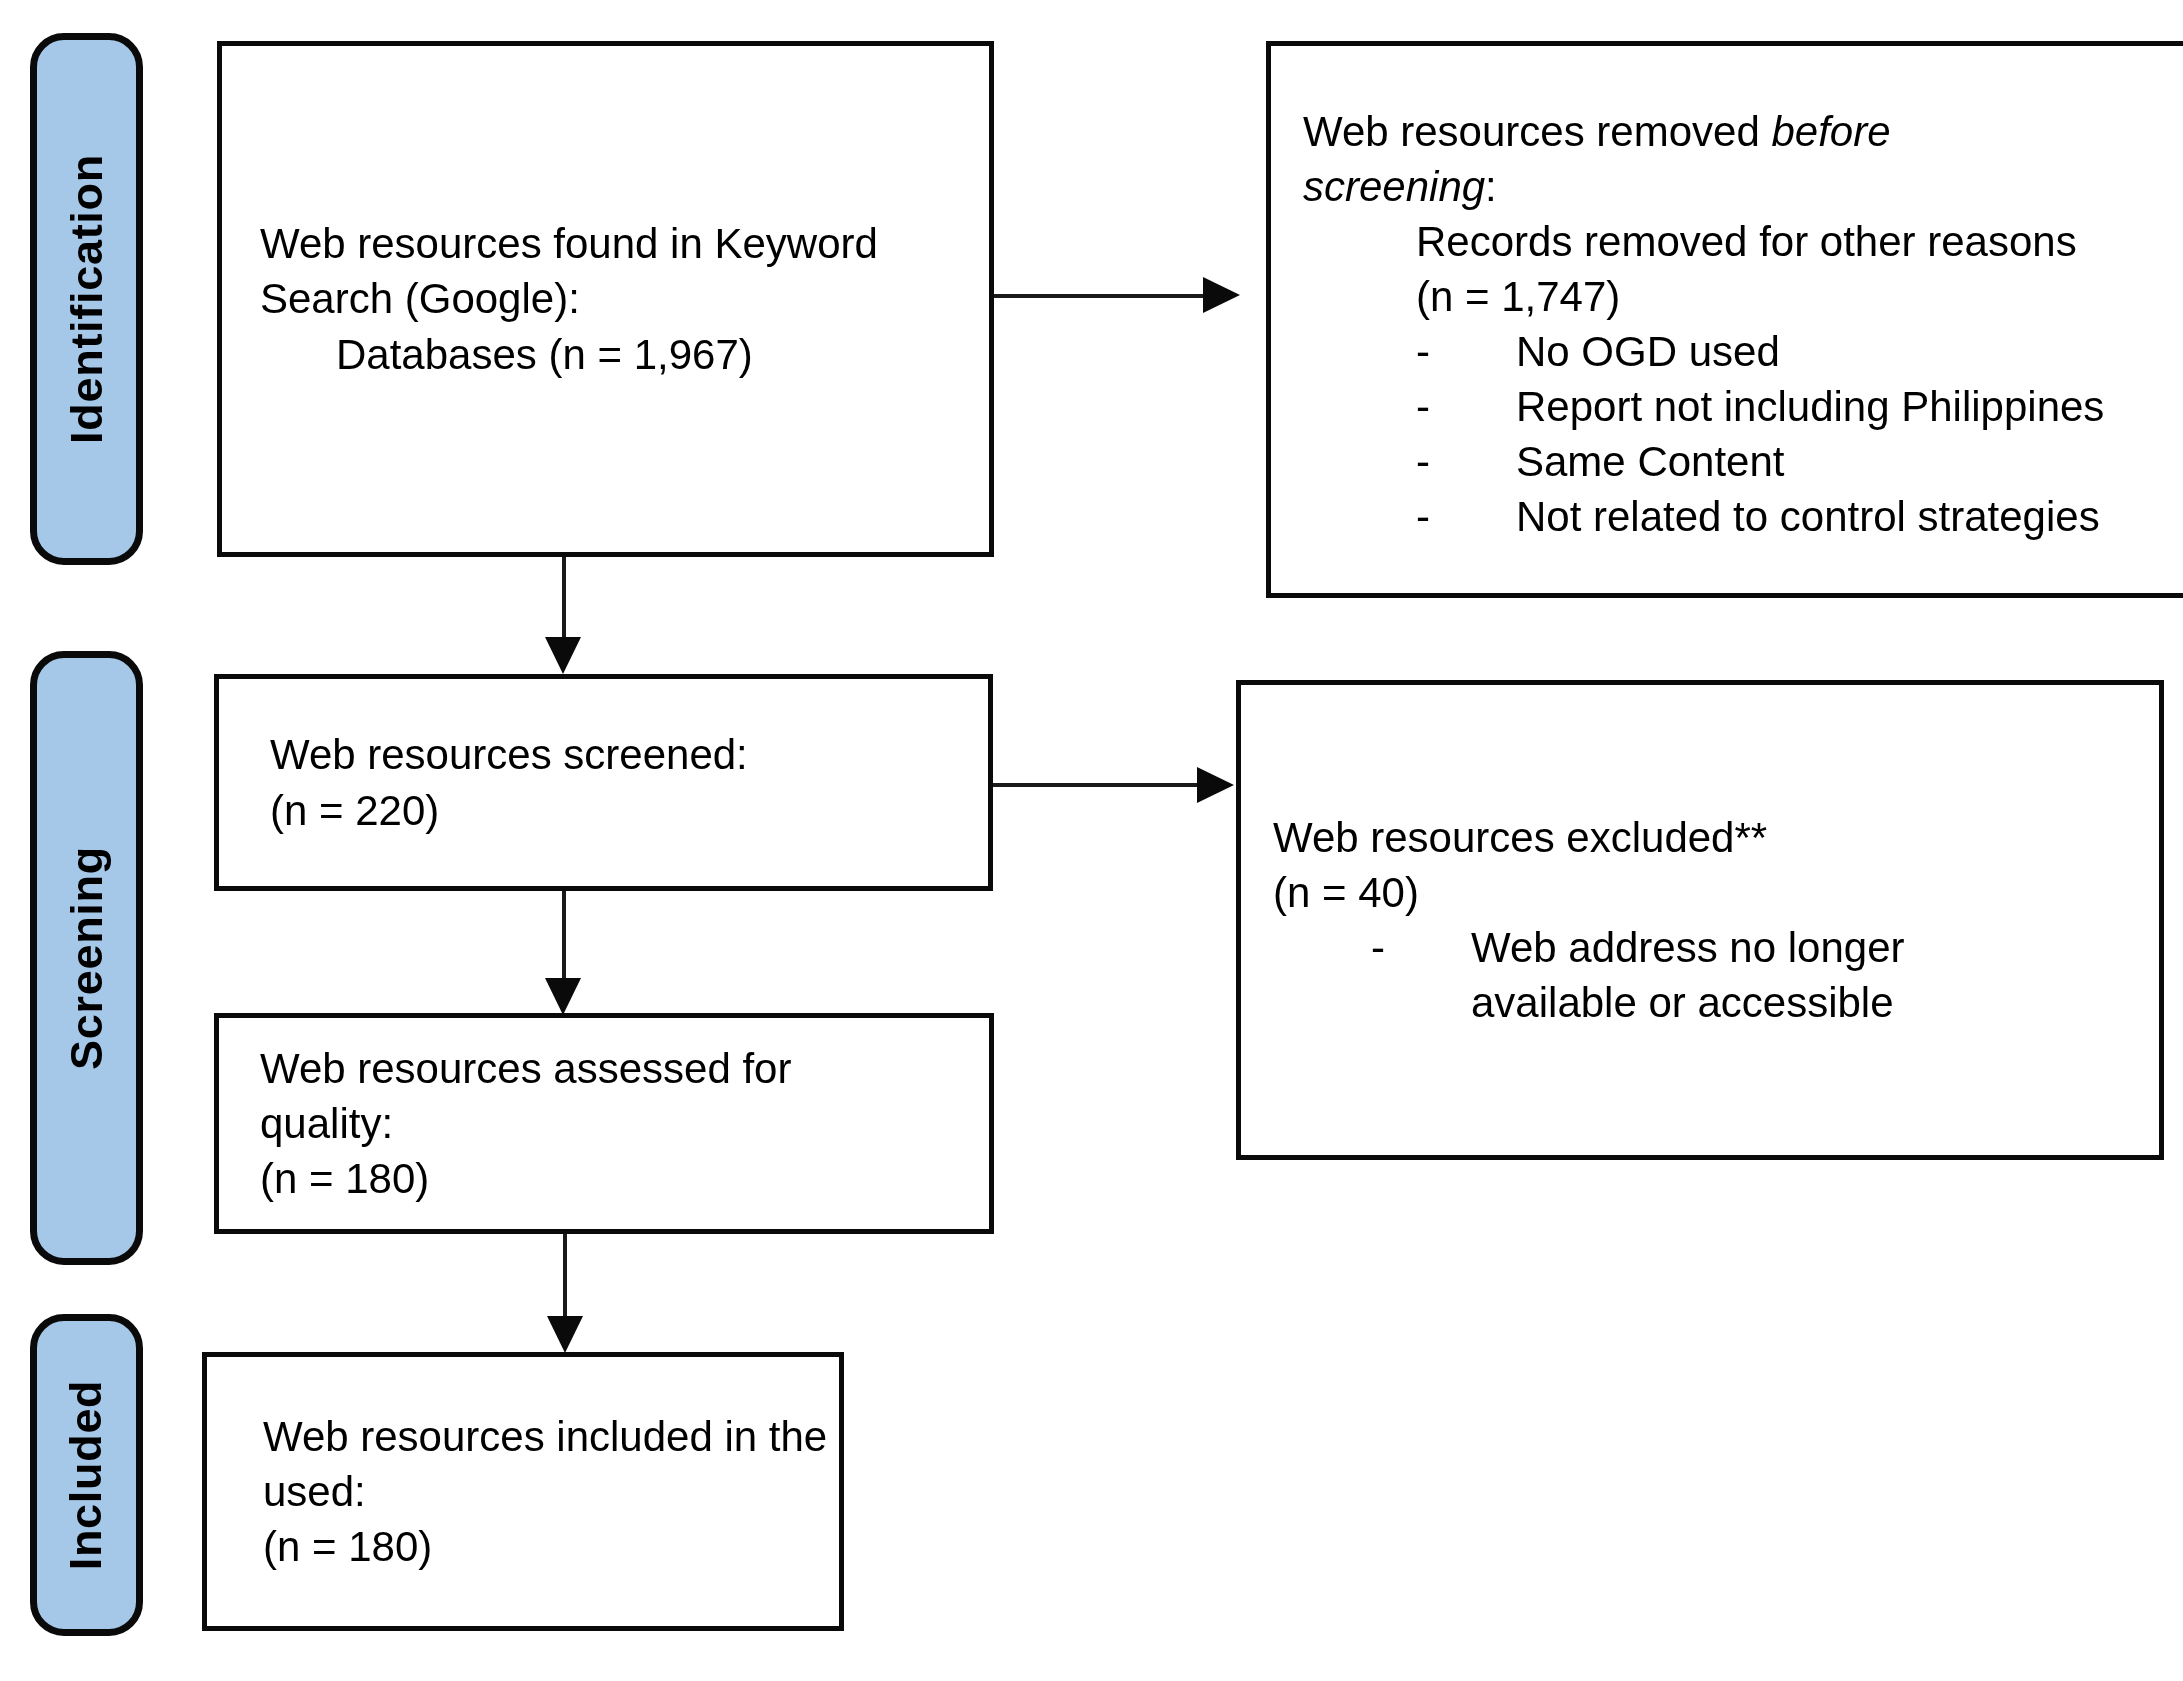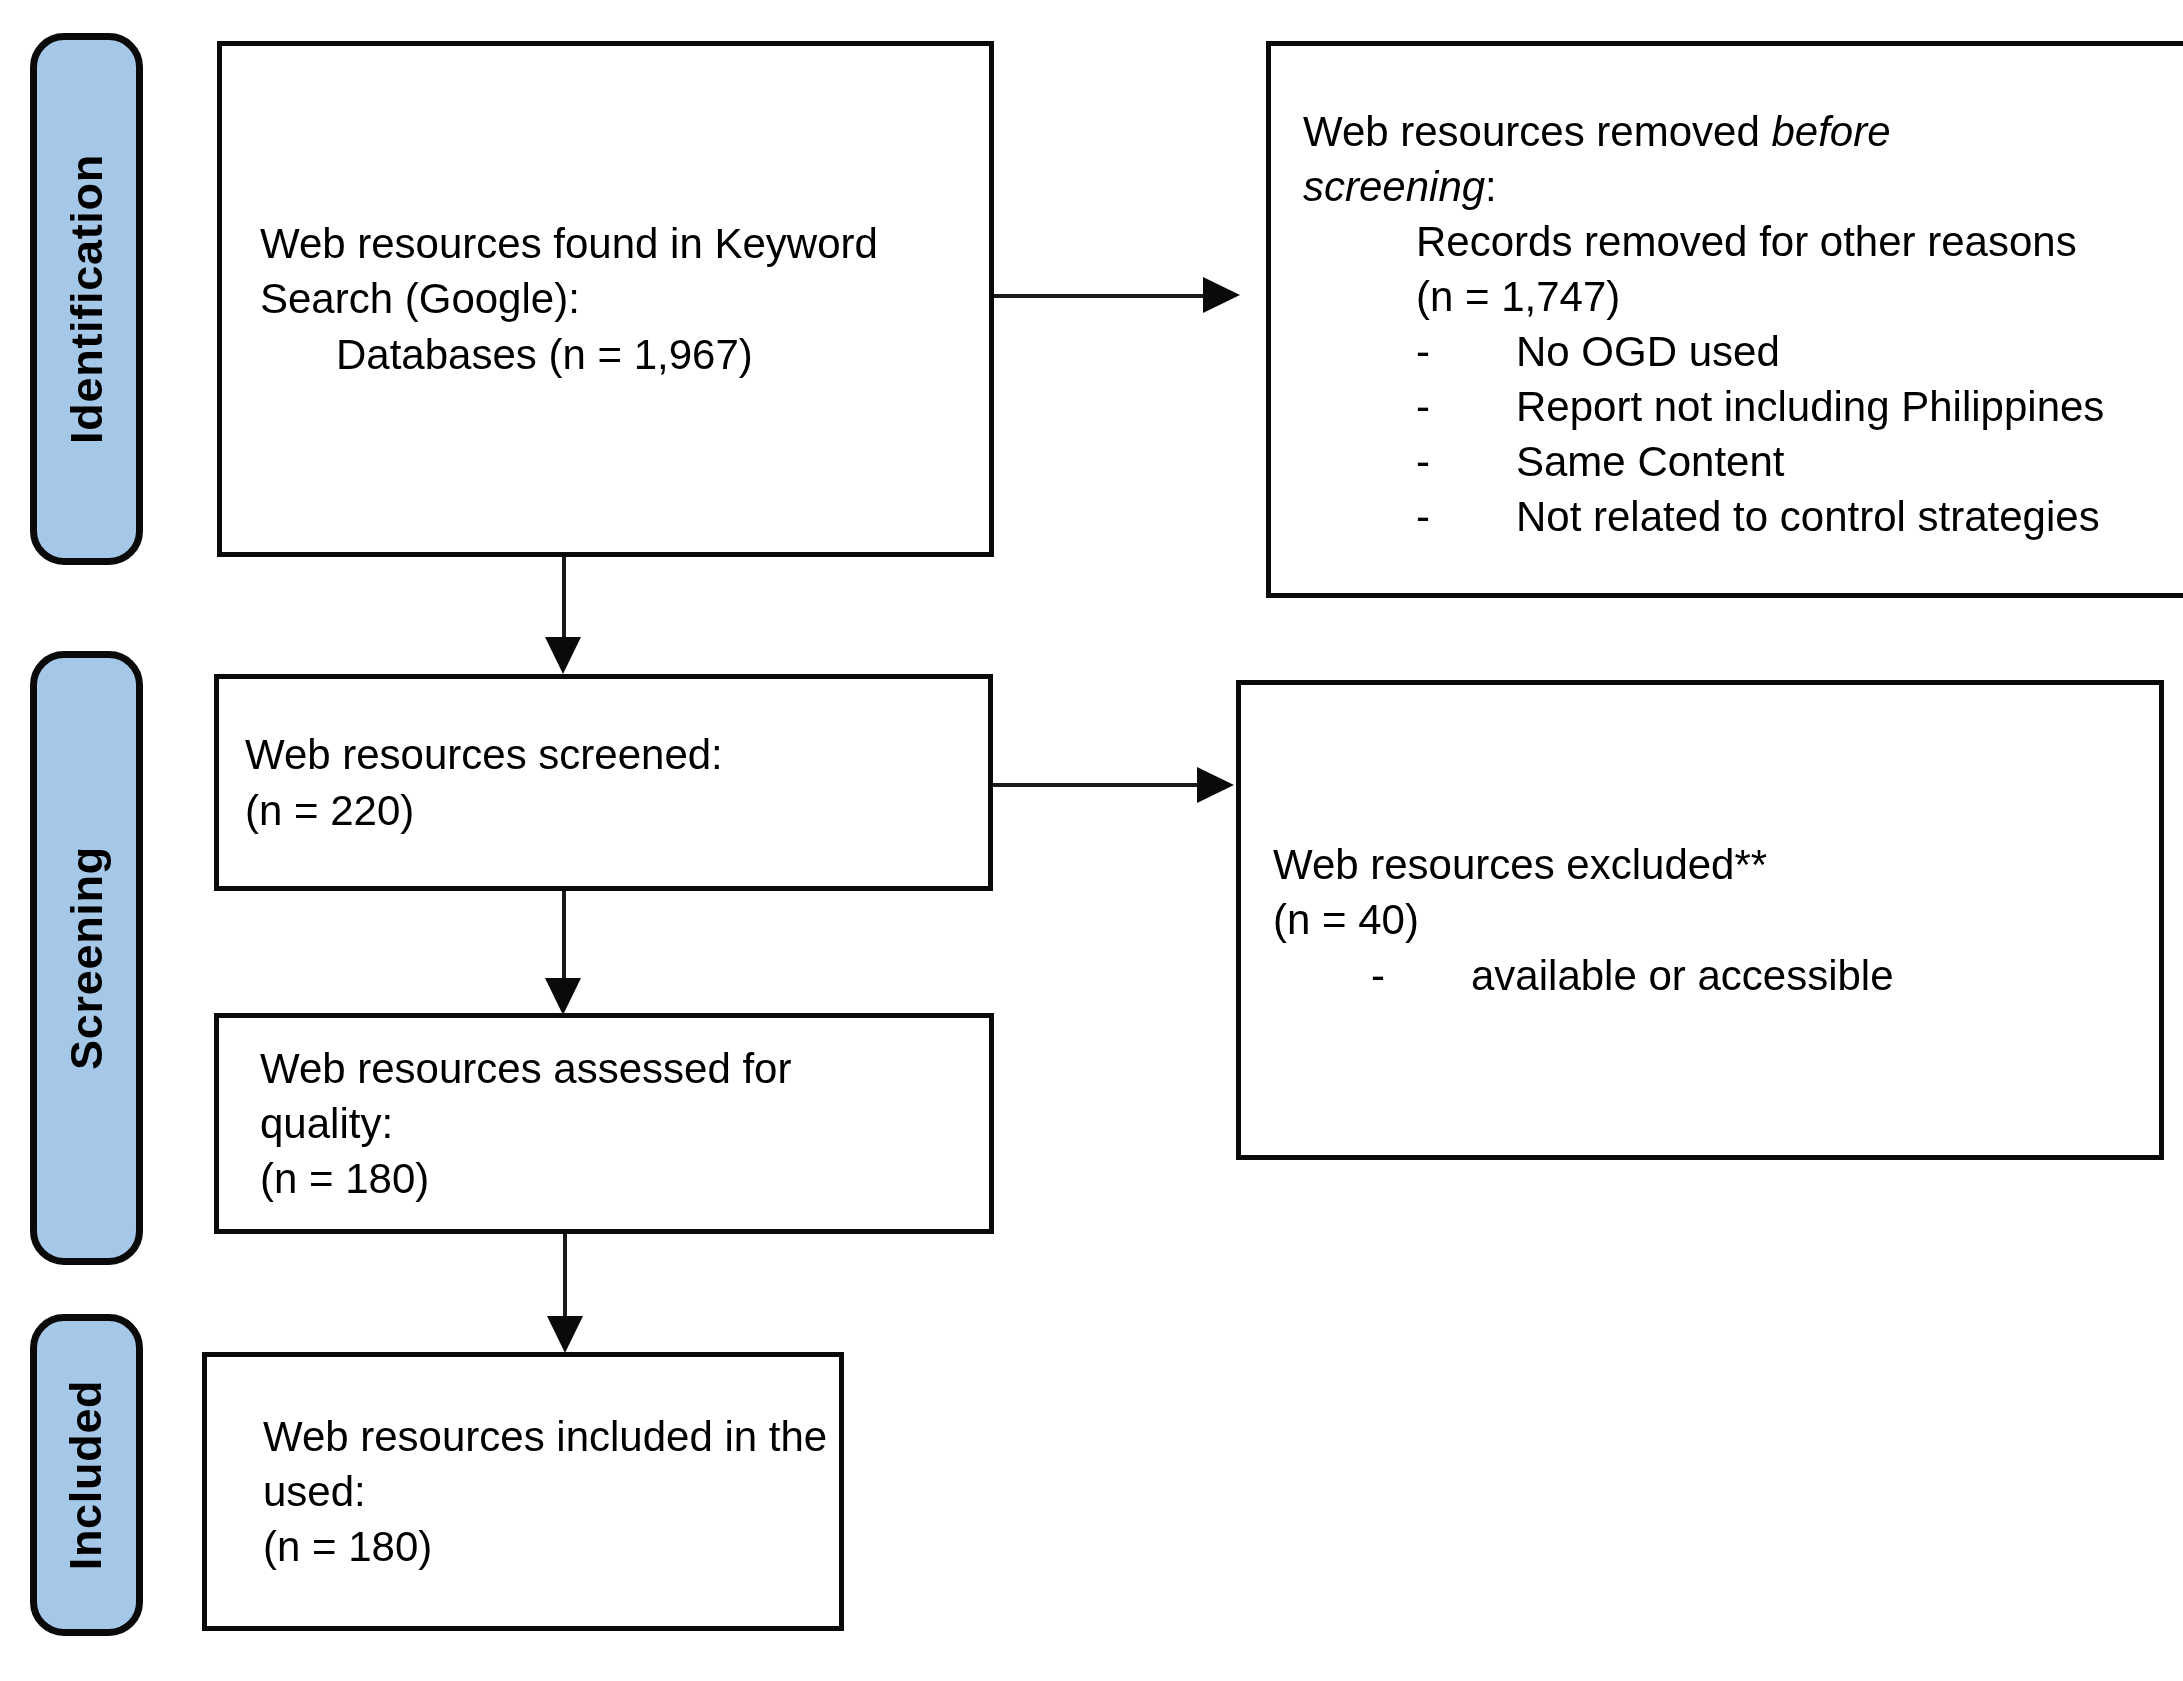--- a/index.html
+++ b/index.html
@@ -83,31 +83,32 @@
   <div class="bullet-row">
     <span class="marker">-</span>
     <span>Same Content</span>
   </div>
   <div class="bullet-row">
     <span class="marker">-</span>
     <span>Not related to control strategies</span>
   </div>
 </div>
 
-<div class="fbox center" style="left:214px;top:674px;width:779px;height:217px;padding-left:26px;">
+<div class="fbox center" style="left:214px;top:674px;width:779px;height:217px;padding-left:51px;">
   <div>Web resources screened:</div>
   <div>(n = 220)</div>
 </div>
 
 <div class="fbox center" style="left:1236px;top:680px;width:928px;height:480px;padding-left:32px;padding-right:36px;">
   <div>Web resources excluded**</div>
   <div>(n = 40)</div>
   <div class="bullet-row2">
     <span class="marker">-</span>
     <span>
+      <span style="display:block;">Web address no longer</span>
       <span style="display:block;">available or accessible</span>
     </span>
   </div>
 </div>
 
 <div class="fbox center" style="left:214px;top:1013px;width:780px;height:221px;padding-left:41px;">
   <div>Web resources assessed for</div>
   <div>quality:</div>
   <div>(n = 180)</div>
 </div>

